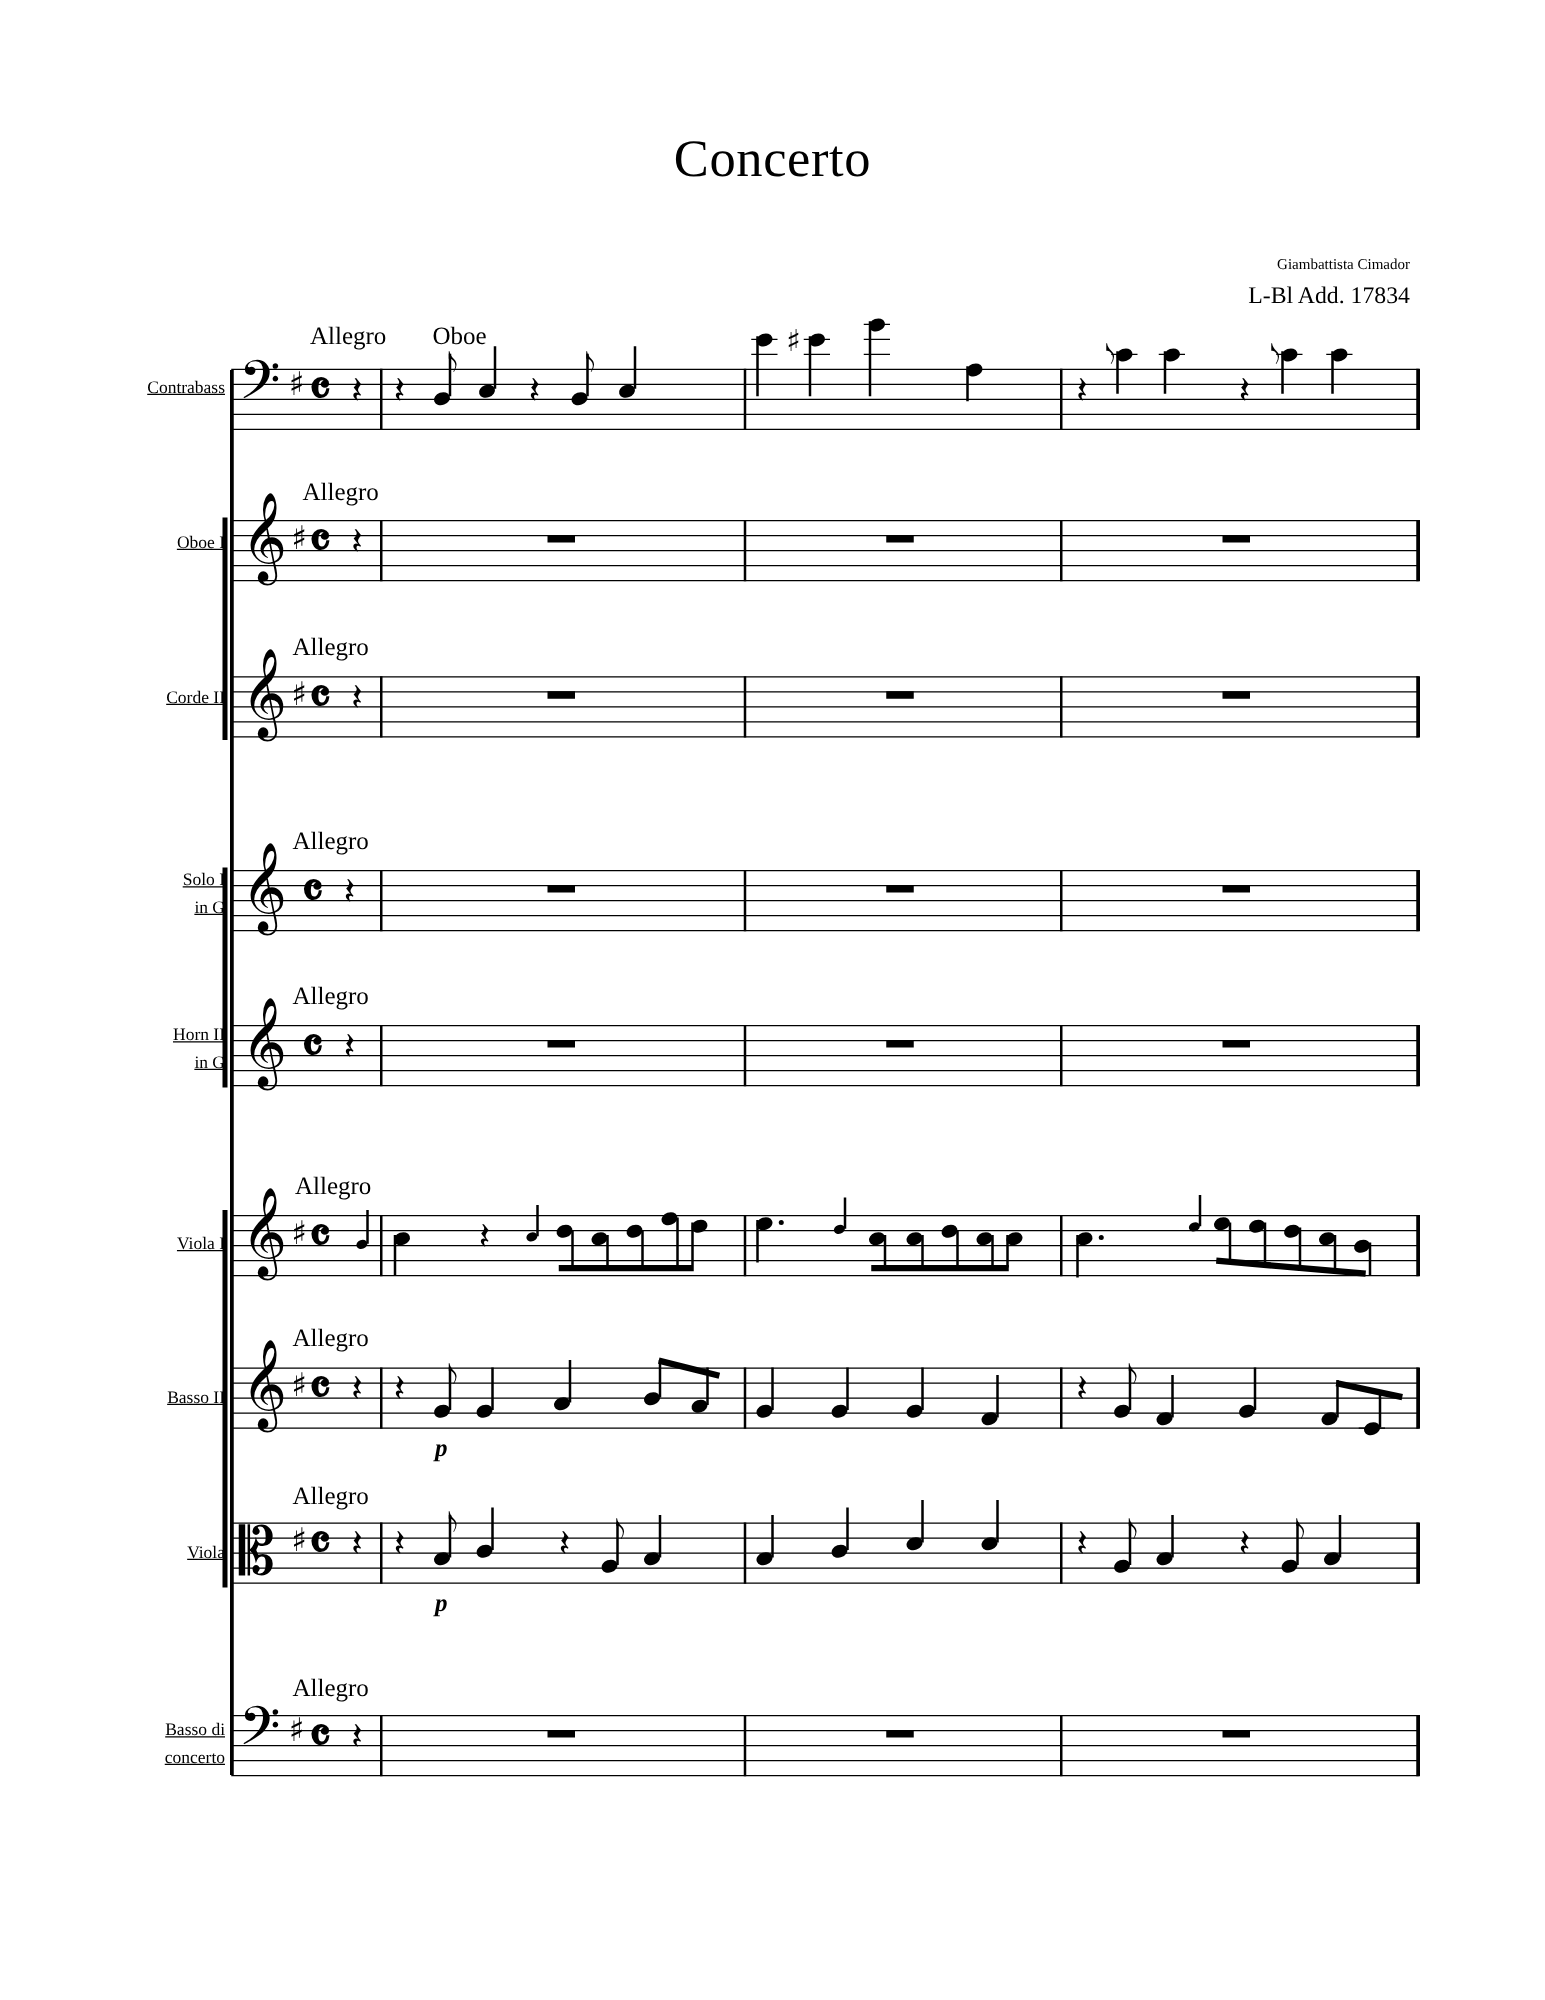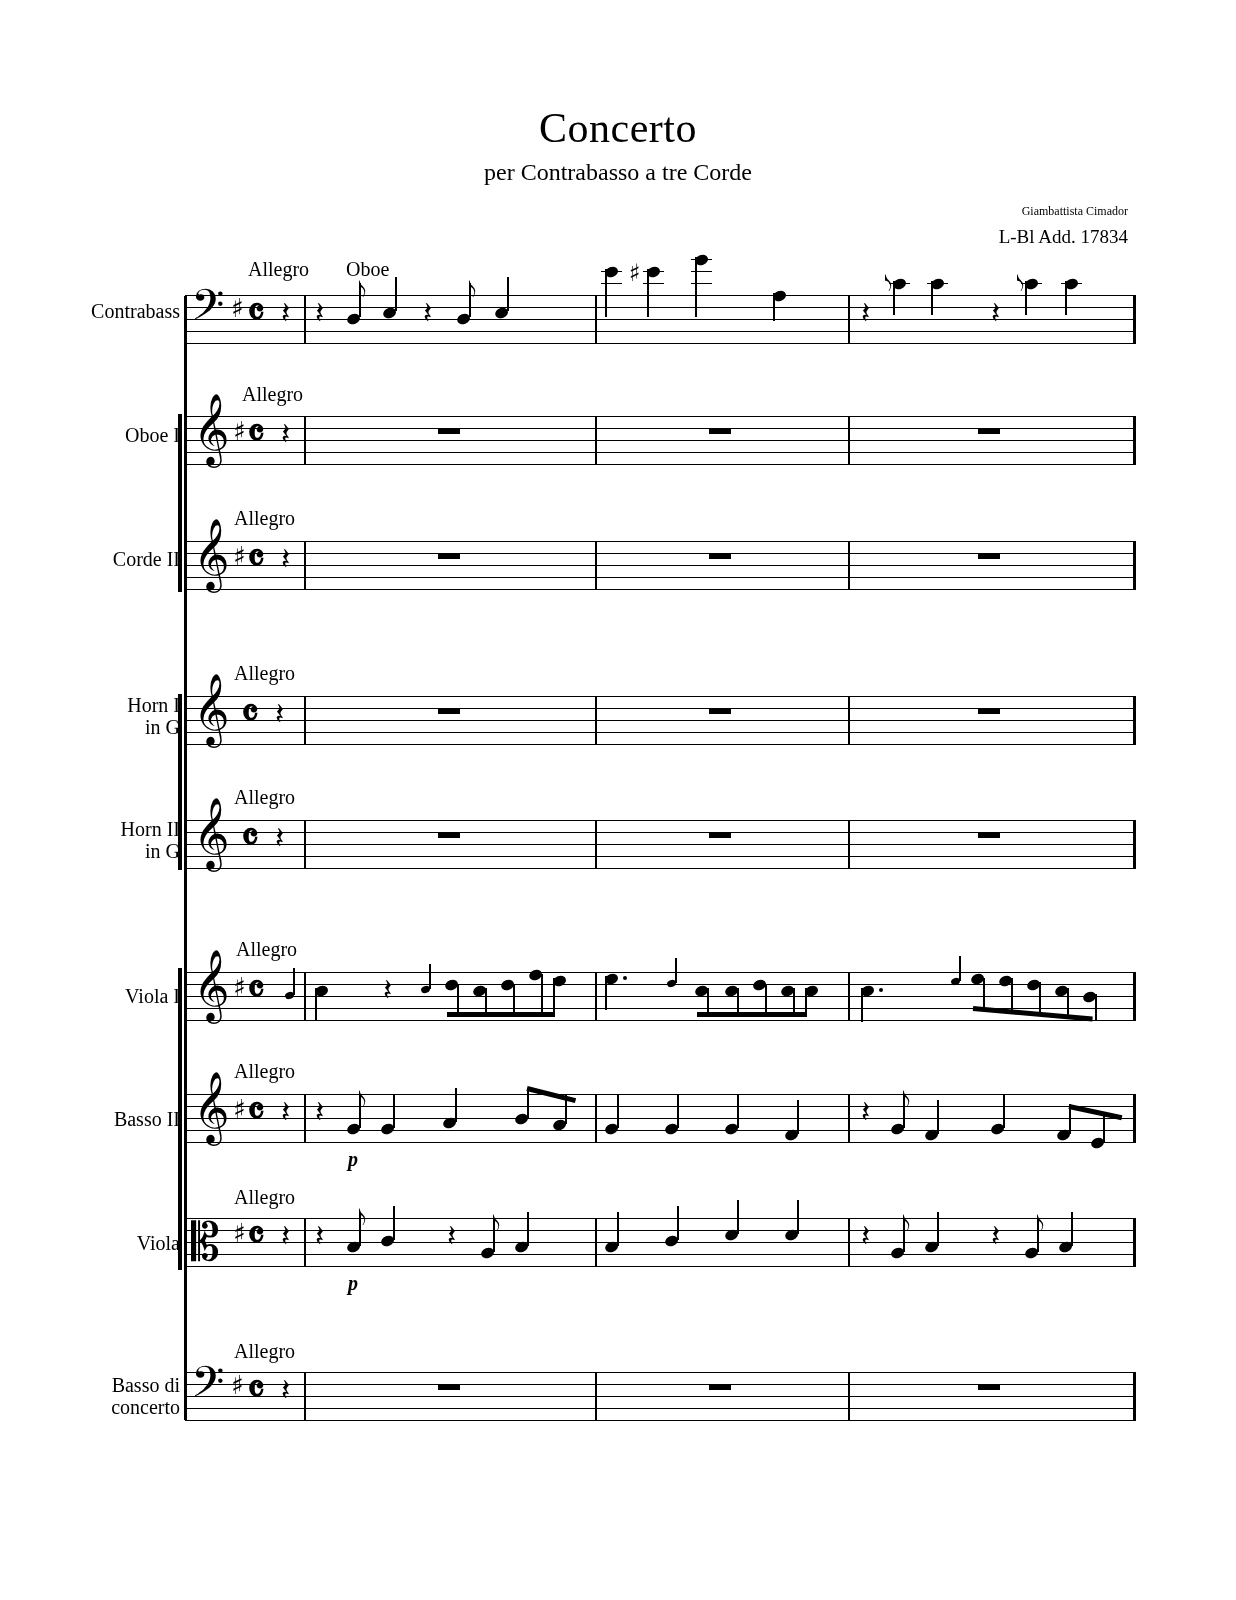--- a/index.html
+++ b/index.html
@@ -85,23 +85,24 @@
     height: 49px;
     background: #000;
     top: 0;
   }
   .bar.end { width: 2.6px; }
 
   
   .instr {
     position: absolute;
     text-align: right;
-    font-size: 20px;
+    font-size: 14px;
     line-height: 22px;
     width: 140px;
+    text-decoration: underline;
   }
 
   
   .tempo {
     position: absolute;
     font-size: 20px;
     line-height: 22px;
   }
   .solo {
     position: absolute;
@@ -207,21 +208,20 @@
     width: 2.6px;
     background: #000;
   }
 </style>
 </head>
 <body>
 
 <div class="page">
 
   <div class="title">Concerto</div>
-  <div class="subtitle">per Contrabasso a tre Corde</div>
   <div class="composer">Giambattista Cimador</div>
   <div class="source">L-Bl Add. 17834</div>
 
   <div class="sysline" style="left:184px; top:296px; height:1124px;"></div>
 
   <div class="sysline" style="left:178px; top:414px; height:178px; width:4px;"></div>
   <div class="sysline" style="left:178px; top:694px; height:176px; width:4px;"></div>
   <div class="sysline" style="left:178px; top:968px; height:302px; width:4px;"></div>
 
   <div class="instr" style="left:40px; top:300px;">Contrabass</div>
@@ -336,21 +336,21 @@
     <div class="bar" style="left:119px;"></div>
     <div class="bar" style="left:410px;"></div>
     <div class="bar" style="left:663px;"></div>
     <div class="bar end" style="left:948px;"></div>
     <div class="mrest" style="left:253px; top:12px;"></div>
     <div class="mrest" style="left:524px; top:12px;"></div>
     <div class="mrest" style="left:793px; top:12px;"></div>
   </div>
 
   <div class="instr" style="left:40px; top:694px;">
-    <div>Horn I</div>
+    <div>Solo I</div>
     <div>in G</div>
   </div>
   <div class="tempo" style="left:234px; top:662px;">Allegro</div>
   <div class="staff" style="top:696px;">
     <div class="line"></div>
     <div class="line"></div>
     <div class="line"></div>
     <div class="line"></div>
     <div class="line"></div>
     <span class="glyph clef-treble" style="left:8px; top:-18px;">𝄞</span>

